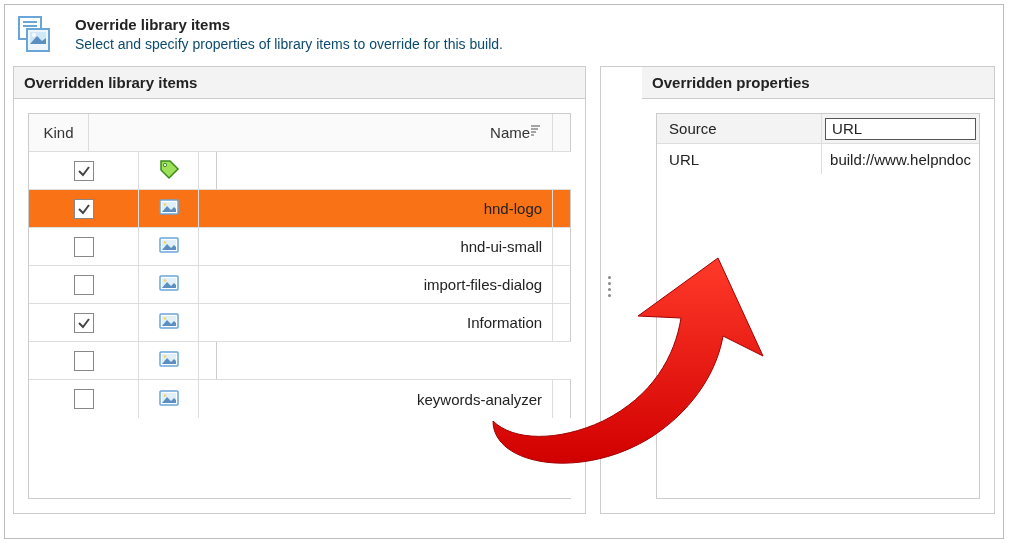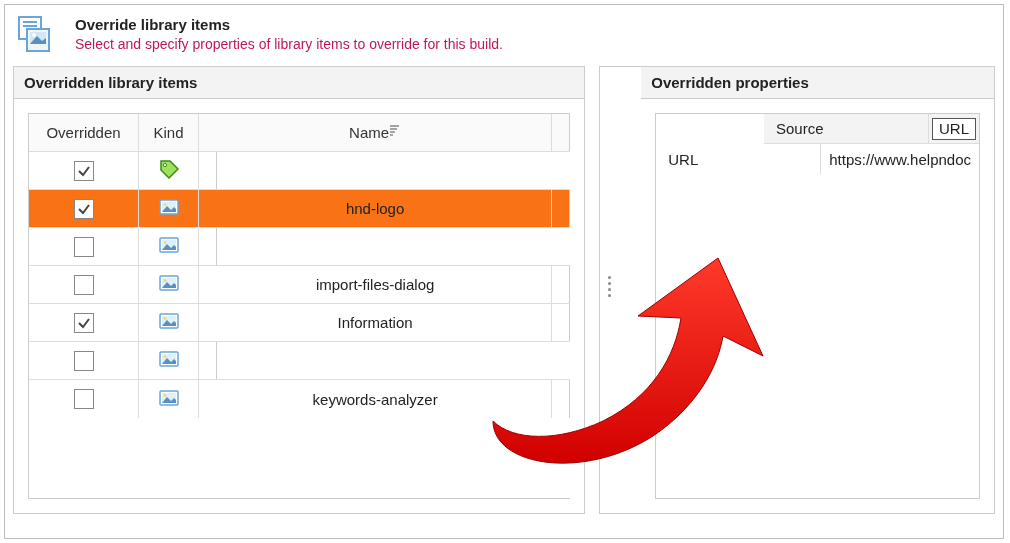--- a/index.html
+++ b/index.html
@@ -23,21 +23,21 @@
     background: #fff;
   }
   .header {
     display: flex;
     align-items: flex-start;
     gap: 22px;
     padding: 2px 2px 10px 2px;
   }
   .header-text { line-height: 1.35; }
   .header-title { font-weight: 700; font-size: 15px; }
-  .header-sub { font-size: 14px; color: #be185d; }
+  .header-sub { font-size: 14px; color: #0c4a6e; }
   .panels {
     display: flex;
     gap: 14px;
     height: 448px;
     position: relative;
   }
   .panel {
     border: 1px solid #ccc;
     background: #fff;
     display: flex;
@@ -80,38 +80,37 @@
   }
   .cell {
     display: flex;
     align-items: center;
     border-right: 1px solid #ddd;
     padding: 0 10px;
     font-size: 15px;
   }
   .c-over { width: 110px; justify-content: center; }
   .c-kind { width: 60px; justify-content: center; }
-  .c-name { flex: 1; justify-content: center; }
+  .c-name { flex: 1; justify-content: flex-end; }
   .c-spacer { width: 18px; border-right: 1px solid #ccc; padding:0; }
   .row-sel { background: #f97316; }
   .chk {
     width: 20px; height: 20px;
     border: 1px solid #888;
     background: #fff;
     display: flex; align-items: center; justify-content: center;
   }
   .chk svg { width: 14px; height: 14px; }
   
   .props {
     border: 1px solid #ccc;
     width: 100%;
     height: 100%;
     display: flex;
     flex-direction: column;
-    align-items: flex-end;
   }
   .prow {
     display: flex;
     height: 30px;
     align-items: stretch;
   }
   .pcell-l {
     width: 165px;
     border-right: 1px solid #ddd;
     display:flex; align-items:center;
@@ -177,21 +176,20 @@
     </div>
   </div>
 
   <div class="panels">
 
     <div class="panel panel-left">
       <div class="panel-title">Overridden library items</div>
       <div class="panel-body">
         <div class="tbl">
           <div class="tbl-row tbl-head">
-            <div class="cell c-over">Overridden</div>
             <div class="cell c-kind">Kind</div>
             <div class="cell c-name">
               <span>Name</span>
               <span class="sort-glyph">
                 <svg width="12" height="12" viewBox="0 0 12 12">
                     <path d="M1 10 h3 M1 7 h5 M1 4 h7 M1 1 h9" stroke="#888" stroke-width="1.3" fill="none"></path>
                   </svg>
               </span>
             </div>
             <div class="cell c-spacer"></div>
@@ -241,20 +239,23 @@
                   </div>
                 </div>
                 <div class="cell c-kind">
                   <span><svg width="22" height="22" viewBox="0 0 22 22">
                       <rect x="2" y="4" width="18" height="14" rx="1" fill="#fff" stroke="#6aa5d8" stroke-width="1.5"></rect>
                       <rect x="4" y="6" width="14" height="10" fill="#dff0fb"></rect>
                       <polygon points="4,16 9,10 13,14 16,11 18,13 18,16" fill="#5a8fbf"></polygon>
                       <circle cx="7" cy="8.5" r="1.3" fill="#ffd24d"></circle>
                     </svg></span>
                 </div>
+                <div class="cell c-name">
+                  <span>hnd-ui-small</span>
+                </div>
                 <div class="cell c-spacer"></div>
               </div>
               <div class="tbl-row">
                 <div class="cell c-over">
                   <div class="chk">
                     <svg viewBox="0 0 14 14"></svg>
                   </div>
                 </div>
                 <div class="cell c-kind">
                   <span><svg width="22" height="22" viewBox="0 0 22 22">
@@ -344,21 +345,21 @@
           <div class="prow prow-head">
             <div class="pcell-l">Source</div>
             <div class="pcell-r">
               <div class="url-box">
                 <span>URL</span>
               </div>
             </div>
           </div>
           <div class="prow">
             <div class="pcell-l">URL</div>
-            <div class="pcell-r">https://www.helpndoc</div>
+            <div class="pcell-r">build://www.helpndoc</div>
           </div>
         </div>
       </div>
     </div>
 
     <div class="arrow-wrap">
       <svg width="380" height="230" viewBox="0 0 380 230">
         <defs>
           <linearGradient id="rg" x1="0" y1="0" x2="0" y2="1">
             <stop offset="0" stop-color="#ff3a2a"></stop>

